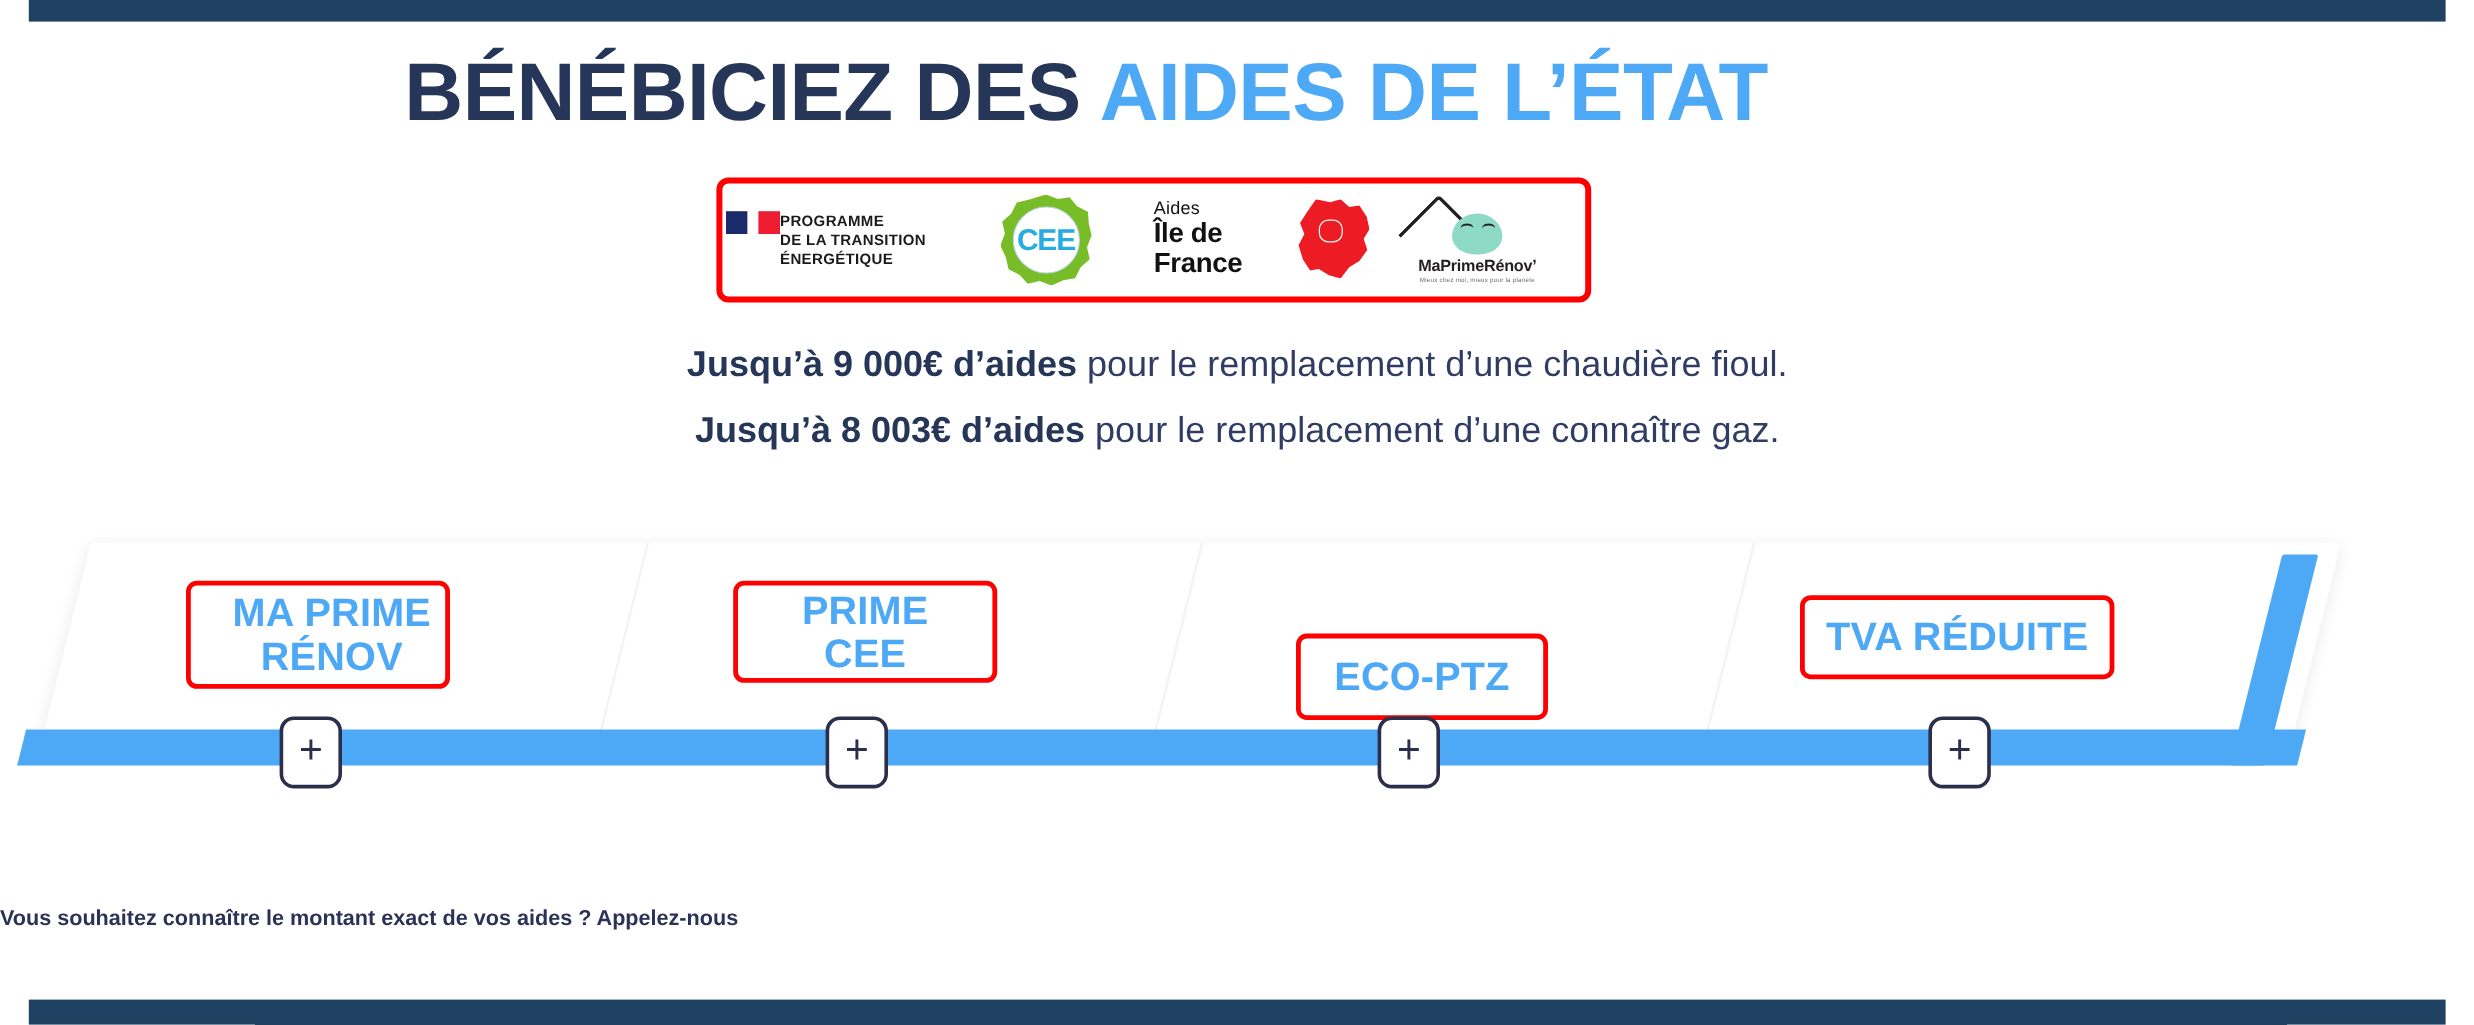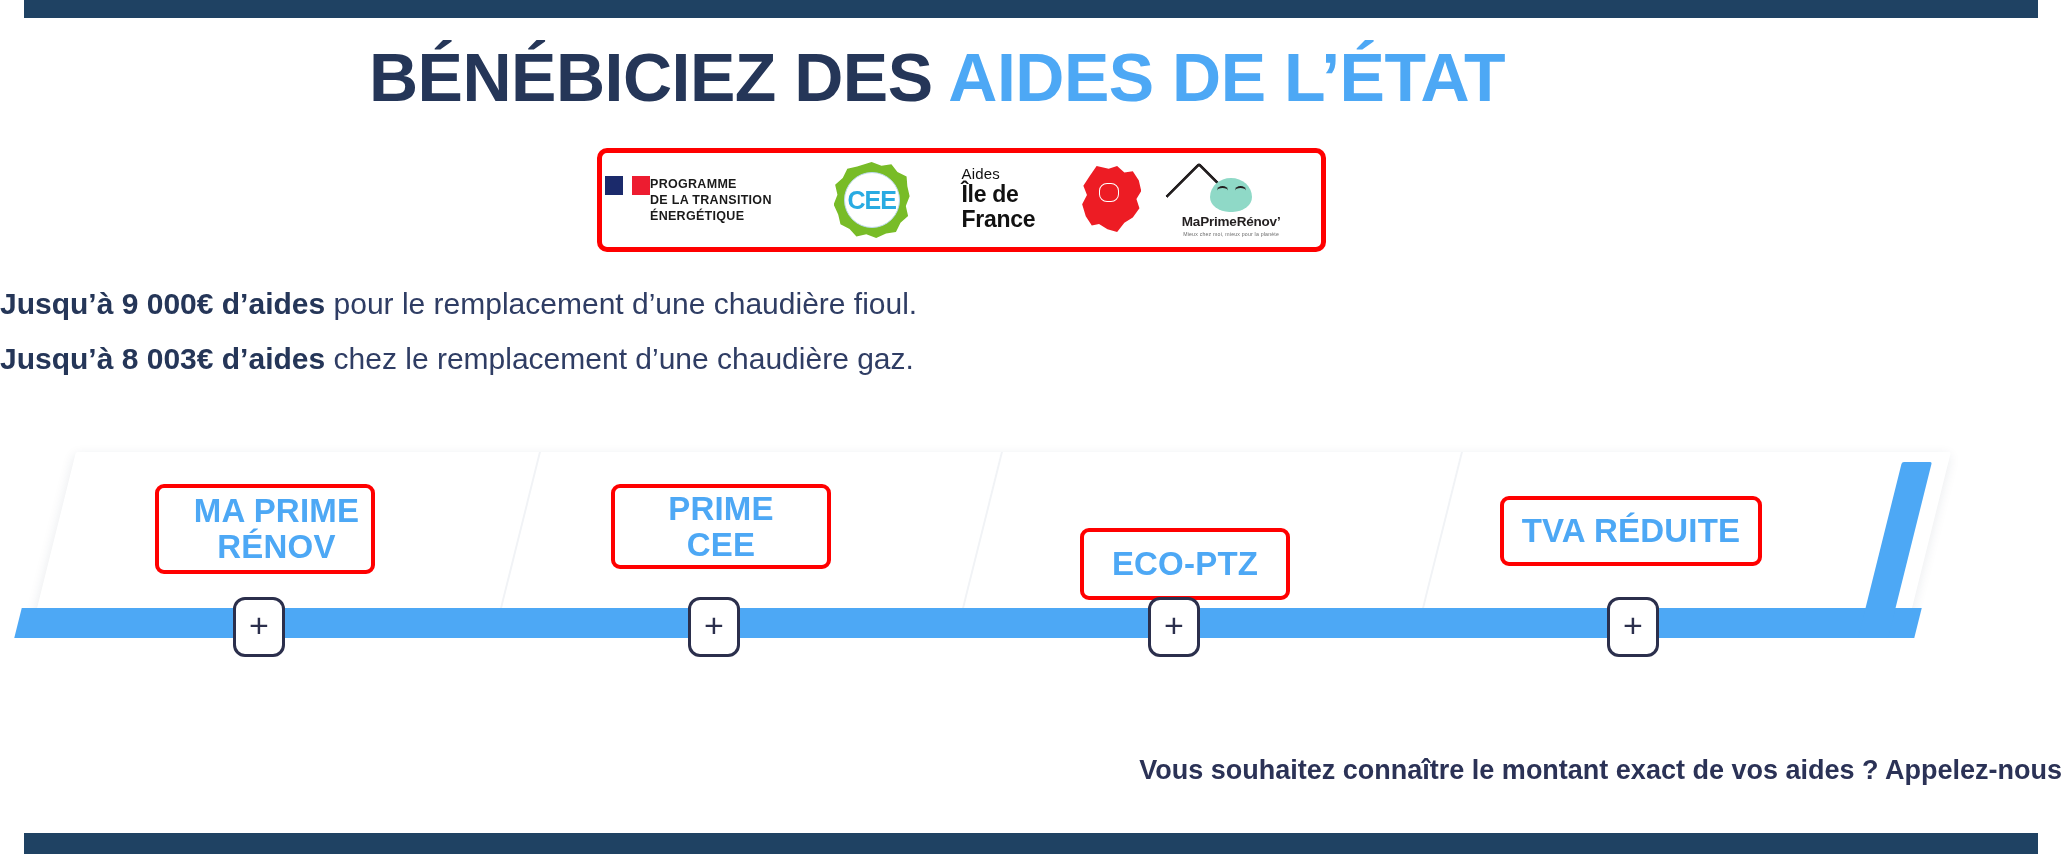--- a/index.html
+++ b/index.html
@@ -31,21 +31,20 @@
     position: absolute;
     top: 42px;
     left: 0;
     width: 1810px;
     text-align: center;
     font-size: 68px;
     font-weight: 700;
     letter-spacing: -0.5px;
     line-height: 1.05;
     white-space: nowrap;
-    padding-left: 32px;
   }
   .headline .dark { color: #253658; }
   .headline .light { color: #4da8f5; }
 
   
   .logo-strip {
     position: absolute;
     top: 148px;
     left: 597px;
     width: 729px;
@@ -233,20 +232,21 @@
     height: 26%;
     border: 1.5px solid #ffffff;
     border-radius: 40%;
   }
 
   
   .subline {
     position: absolute;
     left: 0;
     width: 2062px;
+    text-align: center;
     font-size: 30px;
     color: #2f3d64;
     white-space: nowrap;
   }
   .subline.one { top: 287px; }
   .subline.two { top: 342px; }
   .subline b { font-weight: 700; color: #253658; }
 
   
   .panel-zone {
@@ -344,22 +344,22 @@
   .plus-btn.p1 { left: 688px; top: 597px; }
   .plus-btn.p2 { left: 1148px; top: 597px; }
   .plus-btn.p3 { left: 1607px; top: 597px; }
 
   
   .cta {
     position: absolute;
     top: 755px;
     left: 0;
     width: 2062px;
-    text-align: right;
-    font-size: 27px;
+    text-align: left;
+    font-size: 18px;
     font-weight: 700;
     color: #2b3256;
     white-space: nowrap;
   }
 </style>
 </head>
 <body>
 
 <div class="edge-bar top"></div>
 
@@ -416,21 +416,21 @@
       <div class="mpr-tag">Mieux chez moi, mieux pour la planète</div>
     </div>
   </div>
 
 </div>
 
 <div class="subline one">
   <b>Jusqu’à 9 000€ d’aides</b><span> pour le remplacement d’une chaudière fioul.</span>
 </div>
 <div class="subline two">
-  <b>Jusqu’à 8 003€ d’aides</b><span> chez le remplacement d’une chaudière gaz.</span>
+  <b>Jusqu’à 8 003€ d’aides</b><span> pour le remplacement d’une connaître gaz.</span>
 </div>
 
 <div class="panel-zone">
   <div class="panel"></div>
   <div class="panel-divider d1"></div>
   <div class="panel-divider d2"></div>
   <div class="panel-divider d3"></div>
   <div class="blue-bar"></div>
   <div class="blue-tail"></div>
 </div>

